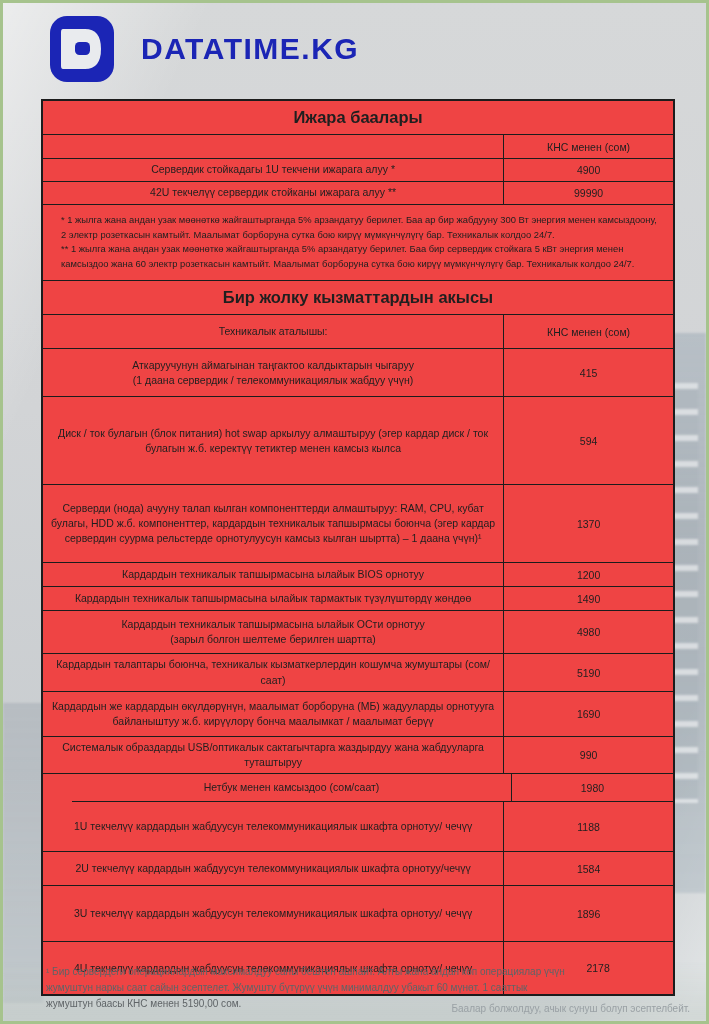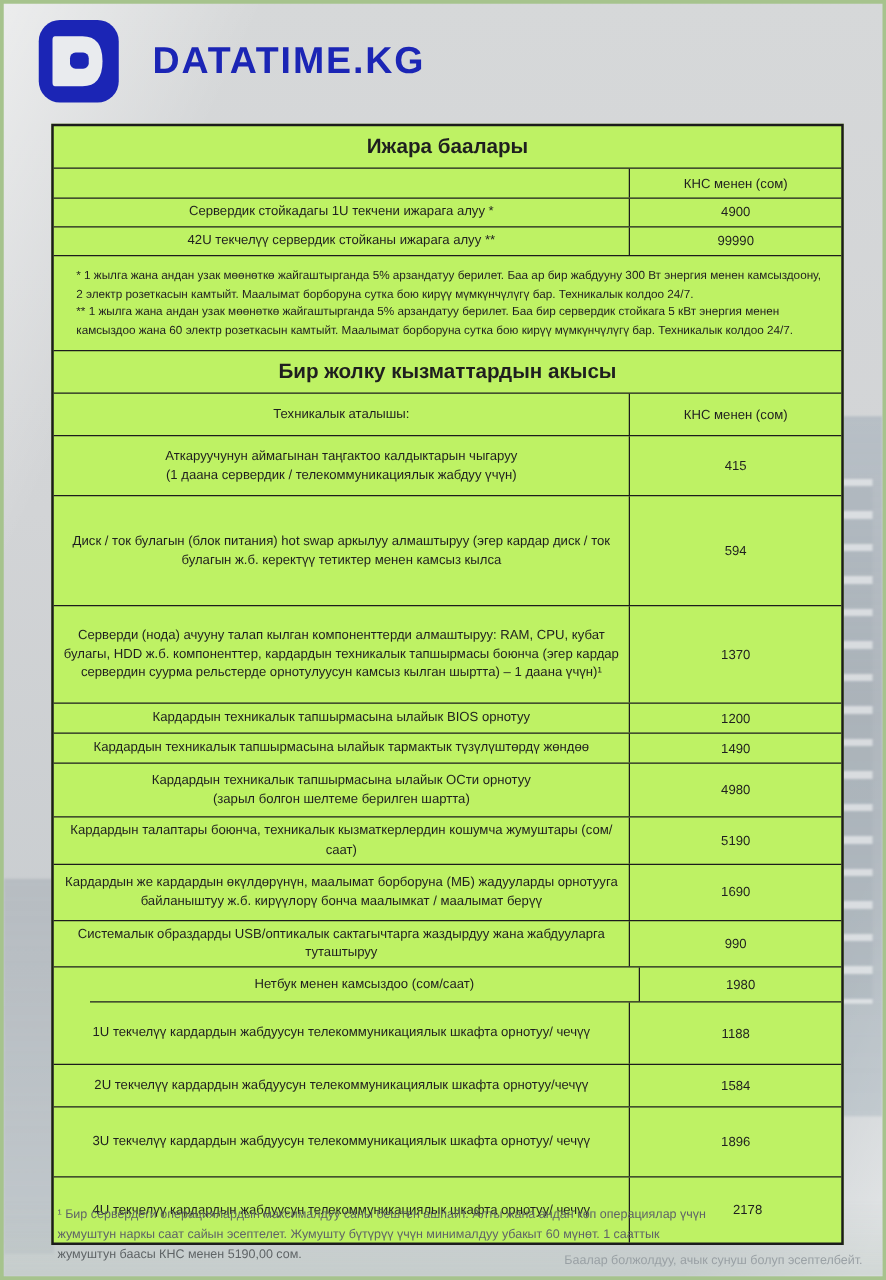--- a/index.html
+++ b/index.html
@@ -20,31 +20,31 @@
   .blob1{right:0;top:330px;width:45px;height:560px;
     background:linear-gradient(180deg, rgba(150,165,178,.45), rgba(120,135,150,.35) 40%, rgba(160,175,185,.4));}
   .blob2{right:8px;top:380px;width:26px;height:420px;
     background:repeating-linear-gradient(180deg, rgba(255,255,255,.5) 0 6px, rgba(150,160,170,.15) 6px 26px);}
   .blob3{left:0;top:700px;width:40px;height:300px;
     background:linear-gradient(180deg, rgba(140,150,160,.3), rgba(175,185,192,.4));}
   .blob4{left:0;bottom:0;width:709px;height:60px;
     background:linear-gradient(180deg, rgba(255,255,255,0), rgba(190,200,195,.45));}
 
   
-  .brand{position:absolute;left:27px;top:12px;display:flex;align-items:center;gap:26px;}
+  .brand{position:absolute;left:46px;top:12px;display:flex;align-items:center;gap:26px;}
   .brand .logo{width:66px;height:68px;display:block;}
   .brand .brand-text{
     font-size:30px;font-weight:800;letter-spacing:1.5px;
     color:#1b25b5;
   }
 
   
   .tables{
     position:absolute;left:38px;top:96px;width:634px;
-    background:#bef264;
+    background:#ef4444;
     border:2px solid #1c1c1c;
     box-sizing:border-box;
     font-size:10.5px;
   }
   .t-row{border-bottom:1.6px solid #1c1c1c;box-sizing:border-box;}
   .t-row:last-child{border-bottom:none;}
   .t-title{
     min-height:34px;display:flex;align-items:center;justify-content:center;
     font-size:16.5px;font-weight:bold;text-align:center;padding:4px 8px;
   }

